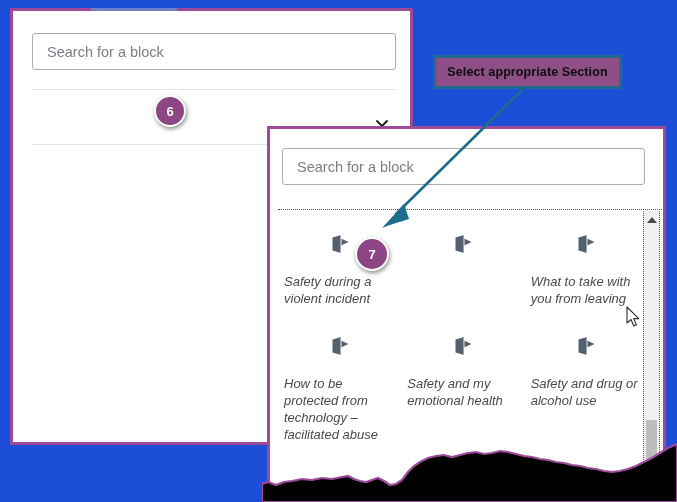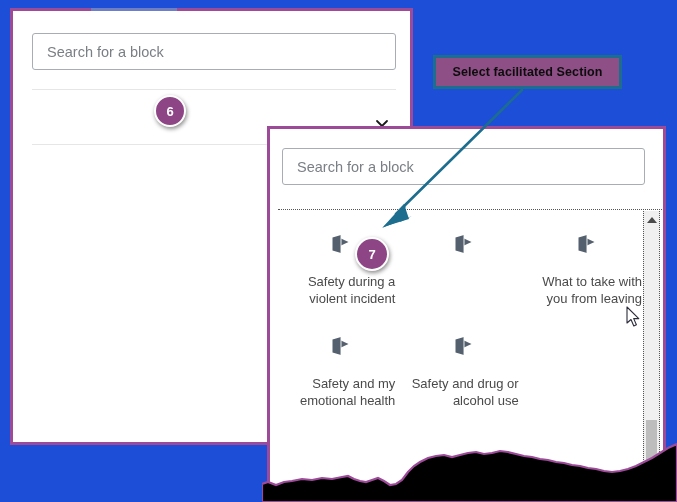--- a/index.html
+++ b/index.html
@@ -140,22 +140,23 @@
   }
   .block-item {
     display: flex; flex-direction: column; align-items: center;
     padding: 0 6px;
   }
   .block-icon { width: 26px; height: 26px; margin-bottom: 16px; }
   .block-icon svg { display: block; }
   .block-label {
     font-size: 13px;
     color: #4a4a4a;
-    text-align: right;
+    text-align: left;
     line-height: 17px;
+    font-style: italic;
   }
 
   
   .scrollbar {
     position: absolute;
     right: 3px; top: 82px;
     width: 17px; bottom: 0;
     background: #f0f0f0;
     border-left: 1px dotted #555;
     border-right: 1px dotted #555;
@@ -210,21 +211,21 @@
         <svg width="16" height="16" viewBox="0 0 16 16">
           <path d="M3 6 L8 11 L13 6" fill="none" stroke="#1a1a1a" stroke-width="1.8" stroke-linecap="round" stroke-linejoin="round"></path>
         </svg>
       </span>
     </div>
 
     <div class="divider-light divider-b"></div>
   </div>
 
   <div class="callout">
-    <span class="callout-text">Select facilitated Section</span>
+    <span class="callout-text">Select appropriate Section</span>
   </div>
 
   <svg id="arrow-layer" viewBox="0 0 677 502">
     <line x1="522" y1="90" x2="396" y2="214" stroke="#1c6d8e" stroke-width="2.6" stroke-linecap="round"></line>
     <polygon points="382,228 406,206 400,222 412,216" fill="#1c6d8e"></polygon>
     <polygon points="383,227 404,204 409,219" fill="#1c6d8e"></polygon>
   </svg>
 
   <div class="panel-lower">
 
@@ -257,20 +258,30 @@
           </div>
           <div class="block-item">
             <span class="block-icon">
   <svg width="26" height="26" viewBox="0 0 26 26">
     <path d="M5.5 6.5 L14 4 L14 22 L5.5 19.5 Z" fill="#55606e"></path>
     <path d="M14 7.5 L21.5 11 L14 14.5 Z" fill="#55606e"></path>
     <path d="M14 4 L14 22" stroke="#ffffff" stroke-width="0.9"></path>
   </svg>
             </span>
             <span class="block-label">What to take with you from leaving</span>
+          </div>
+          <div class="block-item">
+            <span class="block-icon">
+  <svg width="26" height="26" viewBox="0 0 26 26">
+    <path d="M5.5 6.5 L14 4 L14 22 L5.5 19.5 Z" fill="#55606e"></path>
+    <path d="M14 7.5 L21.5 11 L14 14.5 Z" fill="#55606e"></path>
+    <path d="M14 4 L14 22" stroke="#ffffff" stroke-width="0.9"></path>
+  </svg>
+            </span>
+            <span class="block-label">How to be protected from technology – facilitated abuse</span>
           </div>
           <div class="block-item">
             <span class="block-icon">
   <svg width="26" height="26" viewBox="0 0 26 26">
     <path d="M5.5 6.5 L14 4 L14 22 L5.5 19.5 Z" fill="#55606e"></path>
     <path d="M14 7.5 L21.5 11 L14 14.5 Z" fill="#55606e"></path>
     <path d="M14 4 L14 22" stroke="#ffffff" stroke-width="0.9"></path>
   </svg>
             </span>
             <span class="block-label">Safety and my emotional health</span>

